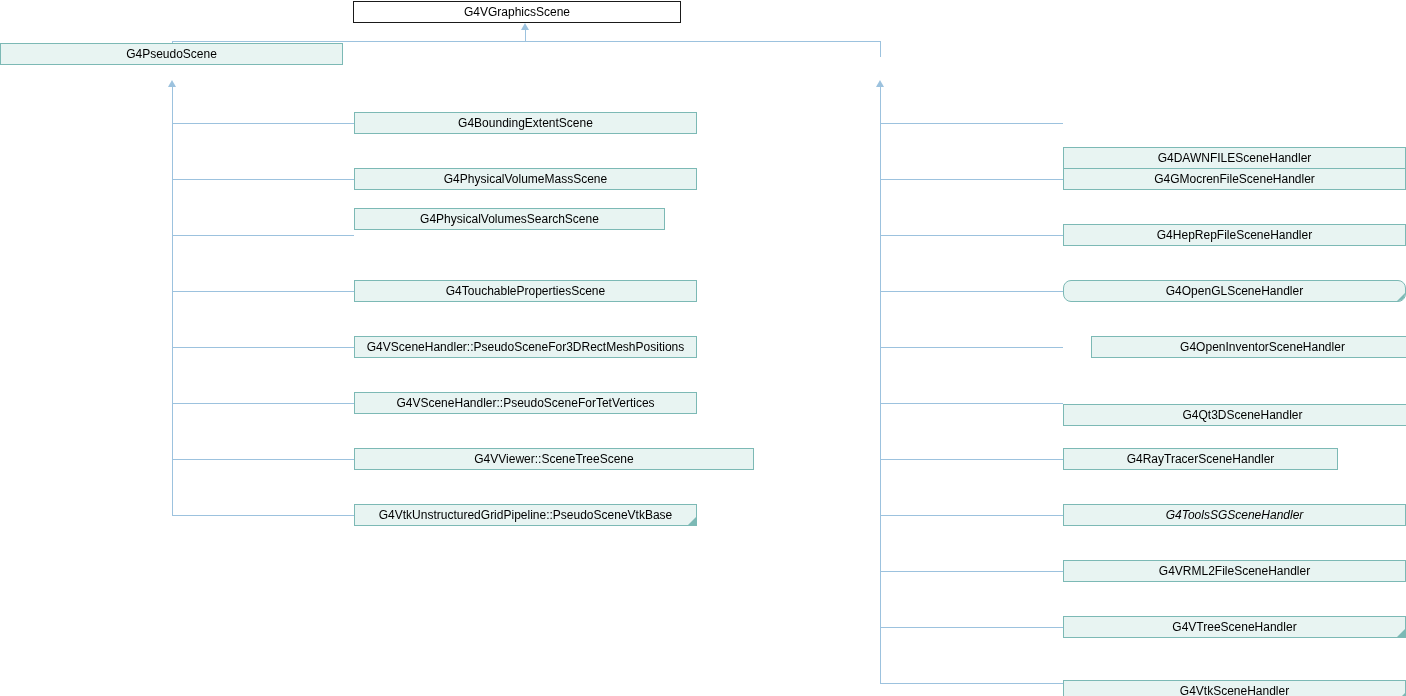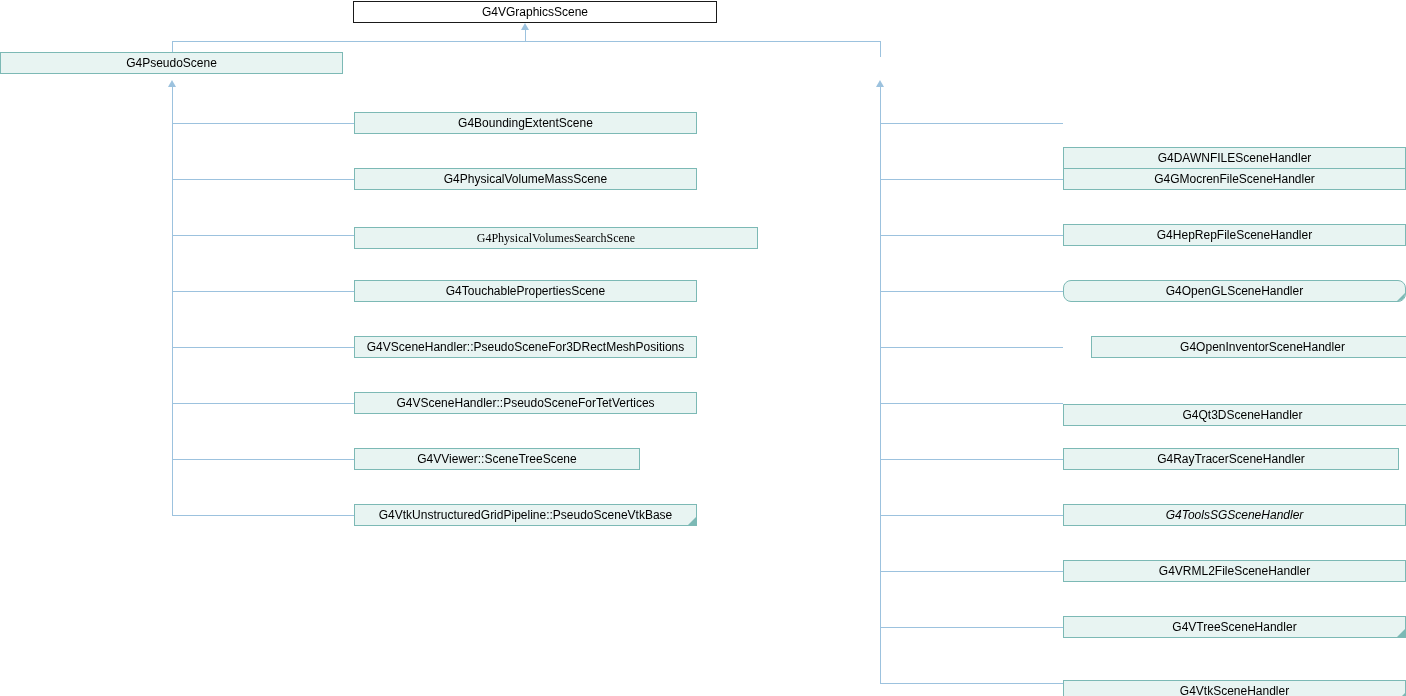--- a/index.html
+++ b/index.html
@@ -47,69 +47,69 @@
     width: 0; height: 0;
     border-left: 8px solid transparent;
     border-bottom: 8px solid var(--node-border, #7cb9b5);
   }
 </style>
 </head>
 <body>
 
 <div id="diagram" style="--node-fill: #e8f4f2; --node-border: #7cb9b5; --line-color: #9cc2de; --root-fill: #ffffff; --root-border: #1a1a1a;">
 
-  <div class="node root" style="left:353px; top:1px; width:364px;">G4VGraphicsScene</div>
+  <div class="node root" style="left:353px; top:1px; width:328px;">G4VGraphicsScene</div>
 
   <div class="hline" style="left:172px; top:41px; width:709px;"></div>
   <div class="vline" style="left:525px; top:29px; height:12px;"></div>
   <div class="arrow-up" style="left:521px; top:23px;"></div>
   <div class="vline" style="left:172px; top:42px; height:15px;"></div>
   <div class="vline" style="left:880px; top:42px; height:15px;"></div>
 
-  <div class="node" style="left:0px; top:52px; width:343px;">G4PseudoScene</div>
+  <div class="node" style="left:0px; top:43px; width:343px;">G4PseudoScene</div>
 
   <div class="arrow-up" style="left:168px; top:80px;"></div>
   <div class="arrow-up" style="left:876px; top:80px;"></div>
 
   <div class="vline" style="left:172px; top:86px; height:429px;"></div>
   <div class="vline" style="left:880px; top:86px; height:597px;"></div>
 
   <div id="children-left">
       <div class="hline" style="left: 172px; top: 123px; width: 182px;"></div>
       <div class="node" style="left: 354px; top: 112px; width: 343px;">G4BoundingExtentScene</div>
       <div class="hline" style="left: 172px; top: 179px; width: 182px;"></div>
       <div class="node" style="left: 354px; top: 168px; width: 343px;">G4PhysicalVolumeMassScene</div>
       <div class="hline" style="left: 172px; top: 235px; width: 182px;"></div>
-      <div class="node" style="left: 354px; top: 227px; width: 404px; font-family: Liberation Serif, serif;">G4PhysicalVolumesSearchScene</div>
+      <div class="node" style="left: 354px; top: 208px; width: 311px;">G4PhysicalVolumesSearchScene</div>
       <div class="hline" style="left: 172px; top: 291px; width: 182px;"></div>
       <div class="node" style="left: 354px; top: 280px; width: 343px;">G4TouchablePropertiesScene</div>
       <div class="hline" style="left: 172px; top: 347px; width: 182px;"></div>
       <div class="node" style="left: 354px; top: 336px; width: 343px;">G4VSceneHandler::PseudoSceneFor3DRectMeshPositions</div>
       <div class="hline" style="left: 172px; top: 403px; width: 182px;"></div>
       <div class="node" style="left: 354px; top: 392px; width: 343px;">G4VSceneHandler::PseudoSceneForTetVertices</div>
       <div class="hline" style="left: 172px; top: 459px; width: 182px;"></div>
-      <div class="node" style="left: 354px; top: 448px; width: 286px;">G4VViewer::SceneTreeScene</div>
+      <div class="node" style="left: 354px; top: 448px; width: 400px;">G4VViewer::SceneTreeScene</div>
       <div class="hline" style="left: 172px; top: 515px; width: 182px;"></div>
       <div class="node" style="left: 354px; top: 504px; width: 343px;">G4VtkUnstructuredGridPipeline::PseudoSceneVtkBase<span class="fold"></span></div>
     </div>
   <div id="children-right">
       <div class="hline" style="left: 880px; top: 123px; width: 183px;"></div>
       <div class="node" style="left: 1063px; top: 112px; width: 343px; margin-top: 35px;">G4DAWNFILESceneHandler</div>
       <div class="hline" style="left: 880px; top: 179px; width: 183px;"></div>
       <div class="node" style="left: 1063px; top: 168px; width: 343px;">G4GMocrenFileSceneHandler</div>
       <div class="hline" style="left: 880px; top: 235px; width: 183px;"></div>
       <div class="node" style="left: 1063px; top: 224px; width: 343px;">G4HepRepFileSceneHandler</div>
       <div class="hline" style="left: 880px; top: 291px; width: 183px;"></div>
       <div class="node" style="left: 1063px; top: 280px; width: 343px; border-radius: 8px;">G4OpenGLSceneHandler<span class="fold"></span></div>
       <div class="hline" style="left: 880px; top: 347px; width: 183px;"></div>
       <div class="node" style="left: 1063px; top: 336px; width: 343px; margin-left: 28px;">G4OpenInventorSceneHandler</div>
       <div class="hline" style="left: 880px; top: 403px; width: 183px;"></div>
       <div class="node" style="left: 1063px; top: 404px; width: 359px;">G4Qt3DSceneHandler</div>
       <div class="hline" style="left: 880px; top: 459px; width: 183px;"></div>
-      <div class="node" style="left: 1063px; top: 448px; width: 336px;">G4RayTracerSceneHandler</div>
+      <div class="node" style="left: 1063px; top: 448px; width: 275px;">G4RayTracerSceneHandler</div>
       <div class="hline" style="left: 880px; top: 515px; width: 183px;"></div>
       <div class="node" style="left: 1063px; top: 504px; width: 343px; font-style: italic;">G4ToolsSGSceneHandler</div>
       <div class="hline" style="left: 880px; top: 571px; width: 183px;"></div>
       <div class="node" style="left: 1063px; top: 560px; width: 343px;">G4VRML2FileSceneHandler</div>
       <div class="hline" style="left: 880px; top: 627px; width: 183px;"></div>
       <div class="node" style="left: 1063px; top: 616px; width: 343px;">G4VTreeSceneHandler<span class="fold"></span></div>
       <div class="hline" style="left: 880px; top: 683px; width: 183px;"></div>
       <div class="node" style="left: 1063px; top: 672px; width: 343px; margin-top: 8px;">G4VtkSceneHandler<span class="fold"></span></div>
     </div>
 </div>

